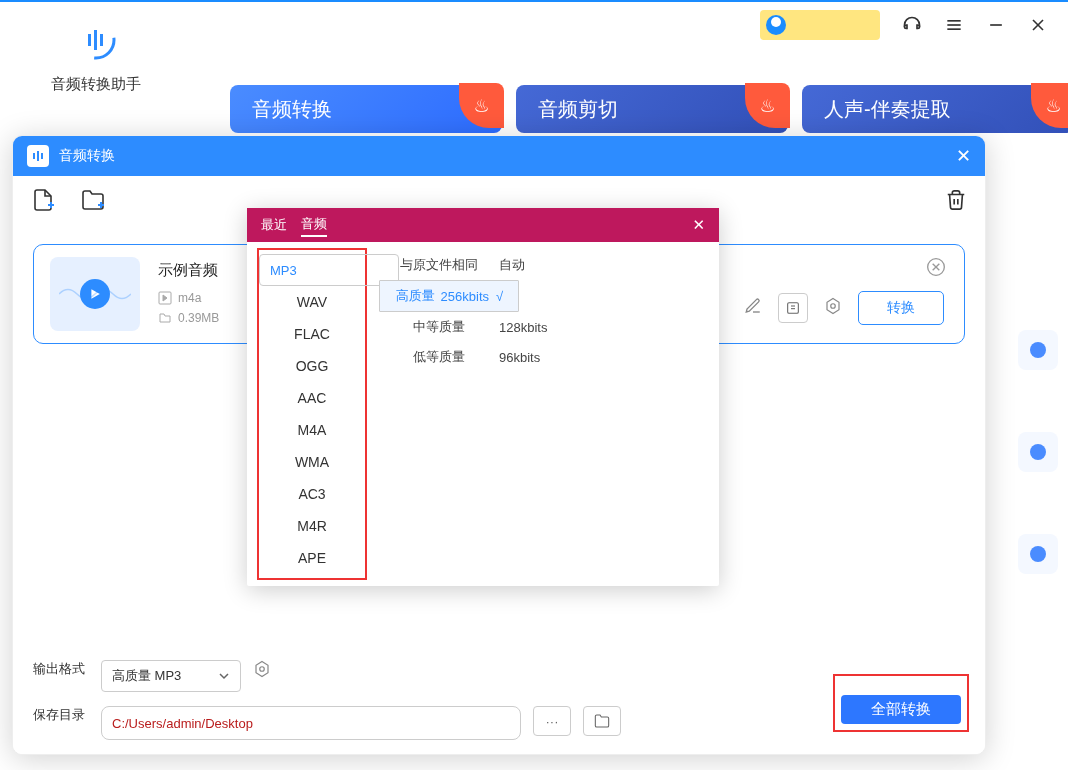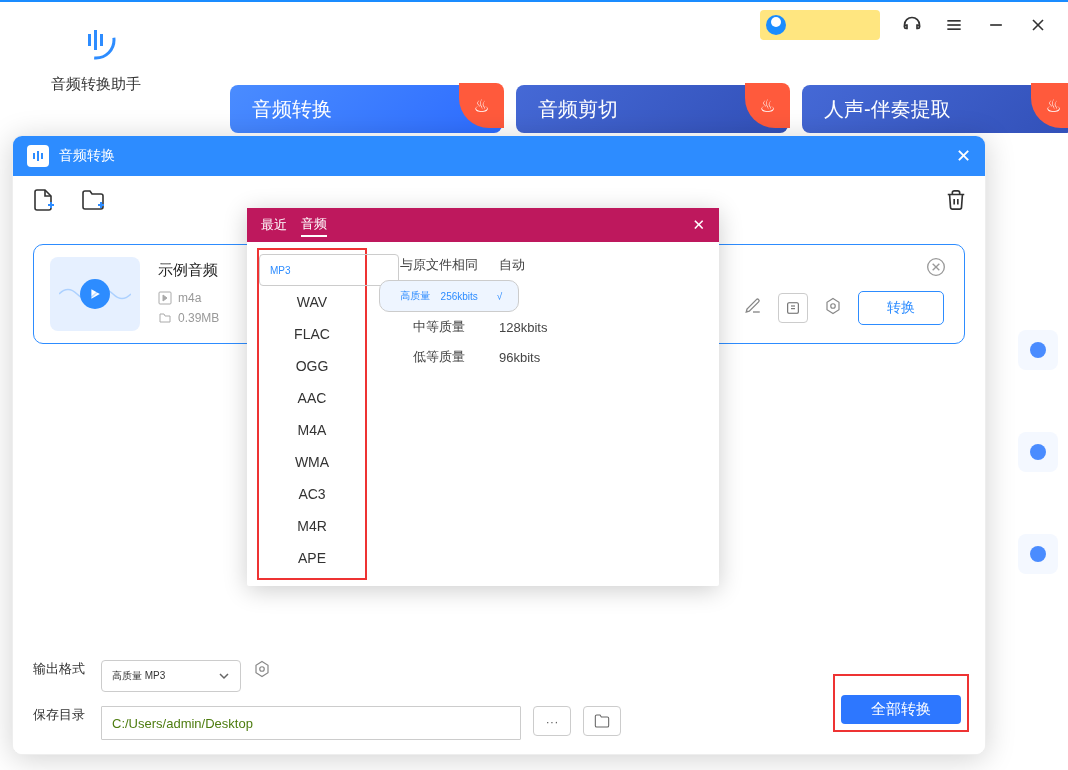--- a/index.html
+++ b/index.html
@@ -47,30 +47,30 @@
 .popup-tabs { height: 34px; background: #be185d; display: flex; align-items: center; padding: 0 14px; color: #fff; font-size: 13px; gap: 14px; }
 .popup-tabs .tab { cursor: pointer; padding: 2px 0; }
 .popup-tabs .tab.active { border-bottom: 2px solid #fff; }
 .popup-tabs .pclose { margin-left: auto; cursor: pointer; font-size: 15px; }
 .popup-body { display: flex; }
 .fmt-col { width: 110px; border: 2px solid #e33; padding: 4px 0; margin: 6px 0 6px 10px; }
 .fmt-item { text-align: center; font-size: 14px; color: #333; padding: 8px 0; cursor: pointer; }
 .fmt-item.sel { color: #2d8cff; }
 .q-col { flex: 1; padding: 8px 12px; }
 .q-row { display: flex; height: 30px; align-items: center; font-size: 13px; color: #444; }
-.q-row.sel { background: #eef5ff; color: #2d8cff; border-radius: 10px; }
+.q-row.sel { background: #eef5ff; color: #2d8cff; border-radius: 1px; }
 .q-row .lab { width: 120px; text-align: center; }
 .q-row .val { width: 120px; text-align: left; }
 .q-row .chk { width: 40px; text-align: center; }
 
 .bottom { position: absolute; bottom: 0; left: 0; right: 0; padding: 14px 20px; background: #fff; display: flex; flex-direction: column; gap: 14px; }
 .b-row { display: flex; align-items: flex-start; gap: 12px; font-size: 13px; color: #333; }
 .b-row label { width: 56px; }
-.sel { width: 140px; height: 28px; border: 1px solid #ccc; border-radius: 4px; display: flex; align-items: center; padding: 15px 10px; justify-content: space-between; cursor: pointer; font-size: 10px; }
-.path-input { flex: 1; max-width: 420px; height: 30px; border: 1px solid #ccc; border-radius: 1px; padding: 16px 10px; font-size: 13px; color: #4d7c0f; }
+.sel { width: 140px; height: 28px; border: 1px solid #ccc; border-radius: 4px; display: flex; align-items: center; padding: 15px 10px; justify-content: space-between; cursor: pointer; font-size: 13px; }
+.path-input { flex: 1; max-width: 420px; height: 30px; border: 1px solid #ccc; border-radius: 8px; padding: 16px 10px; font-size: 13px; color: #b91c1c; }
 .sm-btn { width: 38px; height: 30px; border: 1px solid #ccc; border-radius: 4px; display: flex; align-items: center; justify-content: center; cursor: pointer; color: #666; }
 .all-convert { position: absolute; right: 24px; bottom: 30px; width: 120px; height: 29px; background: #2d77ff; color: #fff; border: none; border-radius: 4px; font-size: 15px; cursor: pointer; }
 .redbox { position: absolute; right: 16px; bottom: 22px; width: 136px; height: 58px; border: 2px solid #e33; pointer-events: none; }
 
 .side-icons { position: absolute; right: 10px; top: 330px; display: flex; flex-direction: column; gap: 62px; }
 .side-icons .si { width: 40px; height: 40px; border-radius: 8px; background: #f4f8ff; display: flex; align-items: center; justify-content: center; }
 </style>
 </head>
 <body>
 

